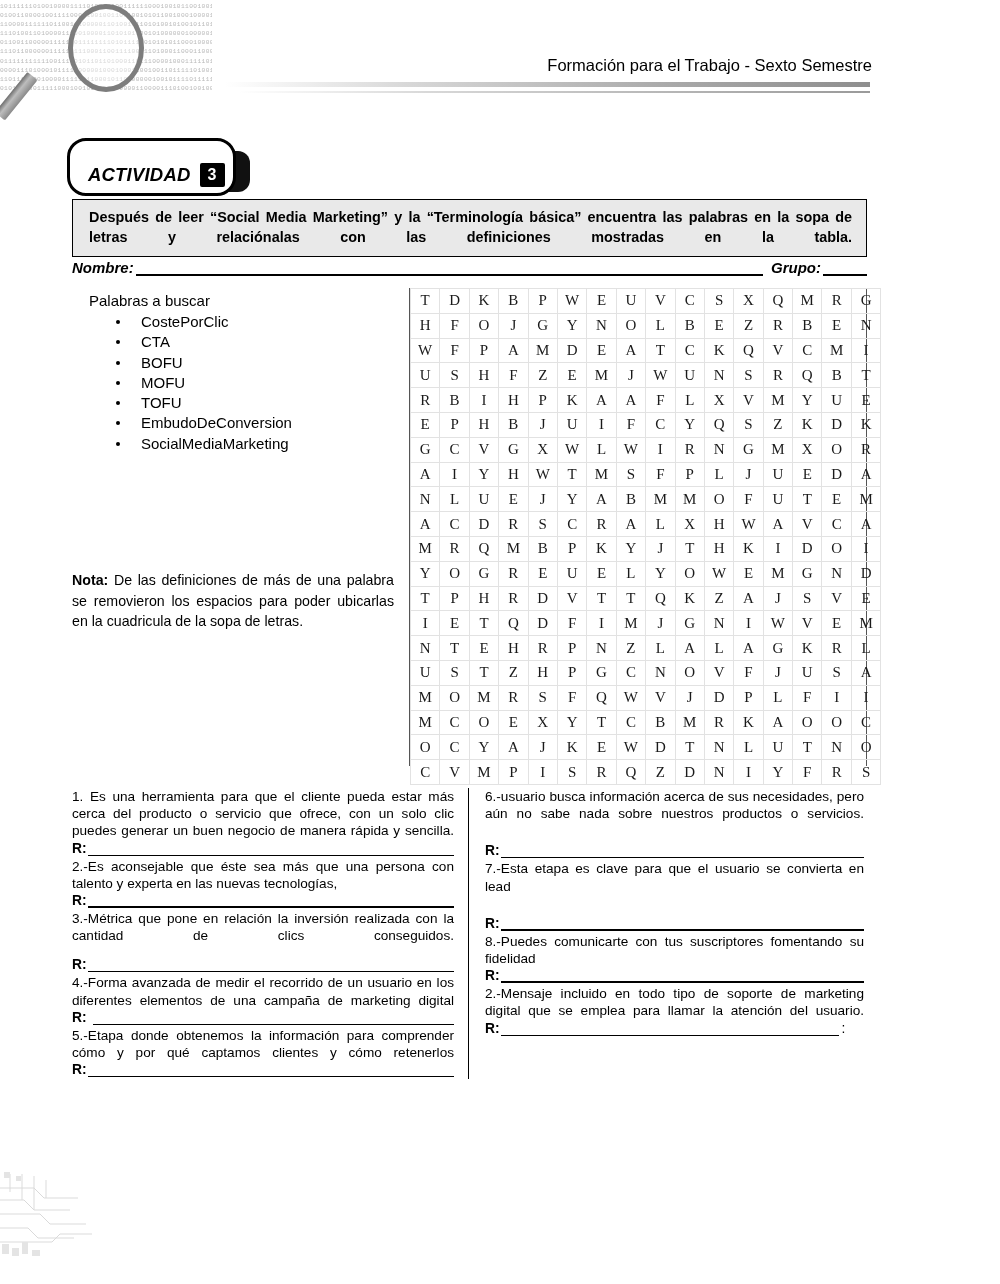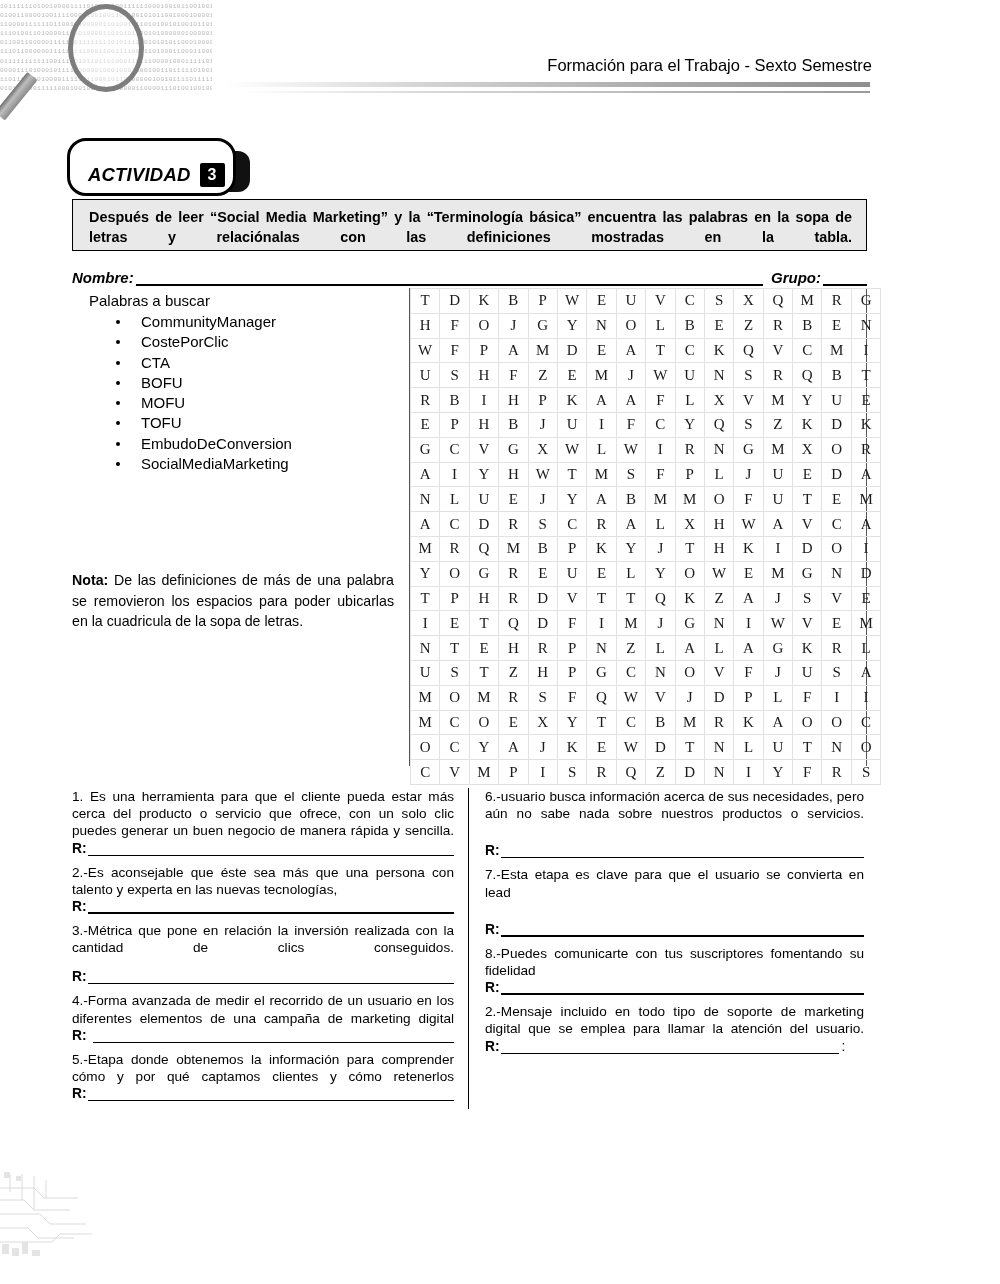--- a/index.html
+++ b/index.html
@@ -124,37 +124,37 @@
     z-index: 1;
   }
 
   
   #instruction-box {
     position: absolute;
     left: 72px; top: 199px;
     width: 795px;
     border: 1px solid #000;
     background: #e9e9e9;
-    padding: 8px 14px 3px 16px;
+    padding: 8px 14px 9px 16px;
     box-sizing: border-box;
   }
   #instruction-text {
     font-size: 14.4px;
     font-weight: bold;
     line-height: 19.5px;
     text-align: justify;
     text-align-last: justify;
   }
 
   
   #name-row {
     position: absolute;
     left: 72px; top: 258px;
     width: 795px;
-    height: 28px;
+    height: 18px;
     display: flex;
     align-items: flex-end;
   }
   .field-label {
     font-size: 15px;
     font-weight: bold;
     font-style: italic;
     white-space: nowrap;
   }
   .field-rule {
@@ -245,21 +245,21 @@
     width: 795px;
     display: flex;
   }
   .def-col {
     width: 396px;
     box-sizing: border-box;
   }
   #def-col-left  { padding-right: 14px; }
   #def-col-right { padding-left: 16px; border-left: 1.5px solid #000; }
   .def-item {
-    margin-bottom: 8px;
+    margin-bottom: 2px;
   }
   .def-text {
     font-size: 13.6px;
     line-height: 17.2px;
     text-align: justify;
     text-align-last: left;
   }
   .def-text.justify-all { text-align-last: justify; }
   .answer-row {
     display: flex;
@@ -339,21 +339,20 @@
 <div id="name-row">
   <span class="field-label">Nombre:</span>
   <span class="field-rule" id="nombre-rule"></span>
   <span class="field-label" id="grupo-label">Grupo:</span>
   <span class="field-rule" id="grupo-rule"></span>
 </div>
 
 <div id="word-list-block">
   <div id="word-list-title">Palabras a buscar</div>
   <ul id="word-list">
-      <li>CommunityManager</li>
       <li>CostePorClic</li>
       <li>CTA</li>
       <li>BOFU</li>
       <li>MOFU</li>
       <li>TOFU</li>
       <li>EmbudoDeConversion</li>
       <li>SocialMediaMarketing</li>
     </ul>
 </div>
 

